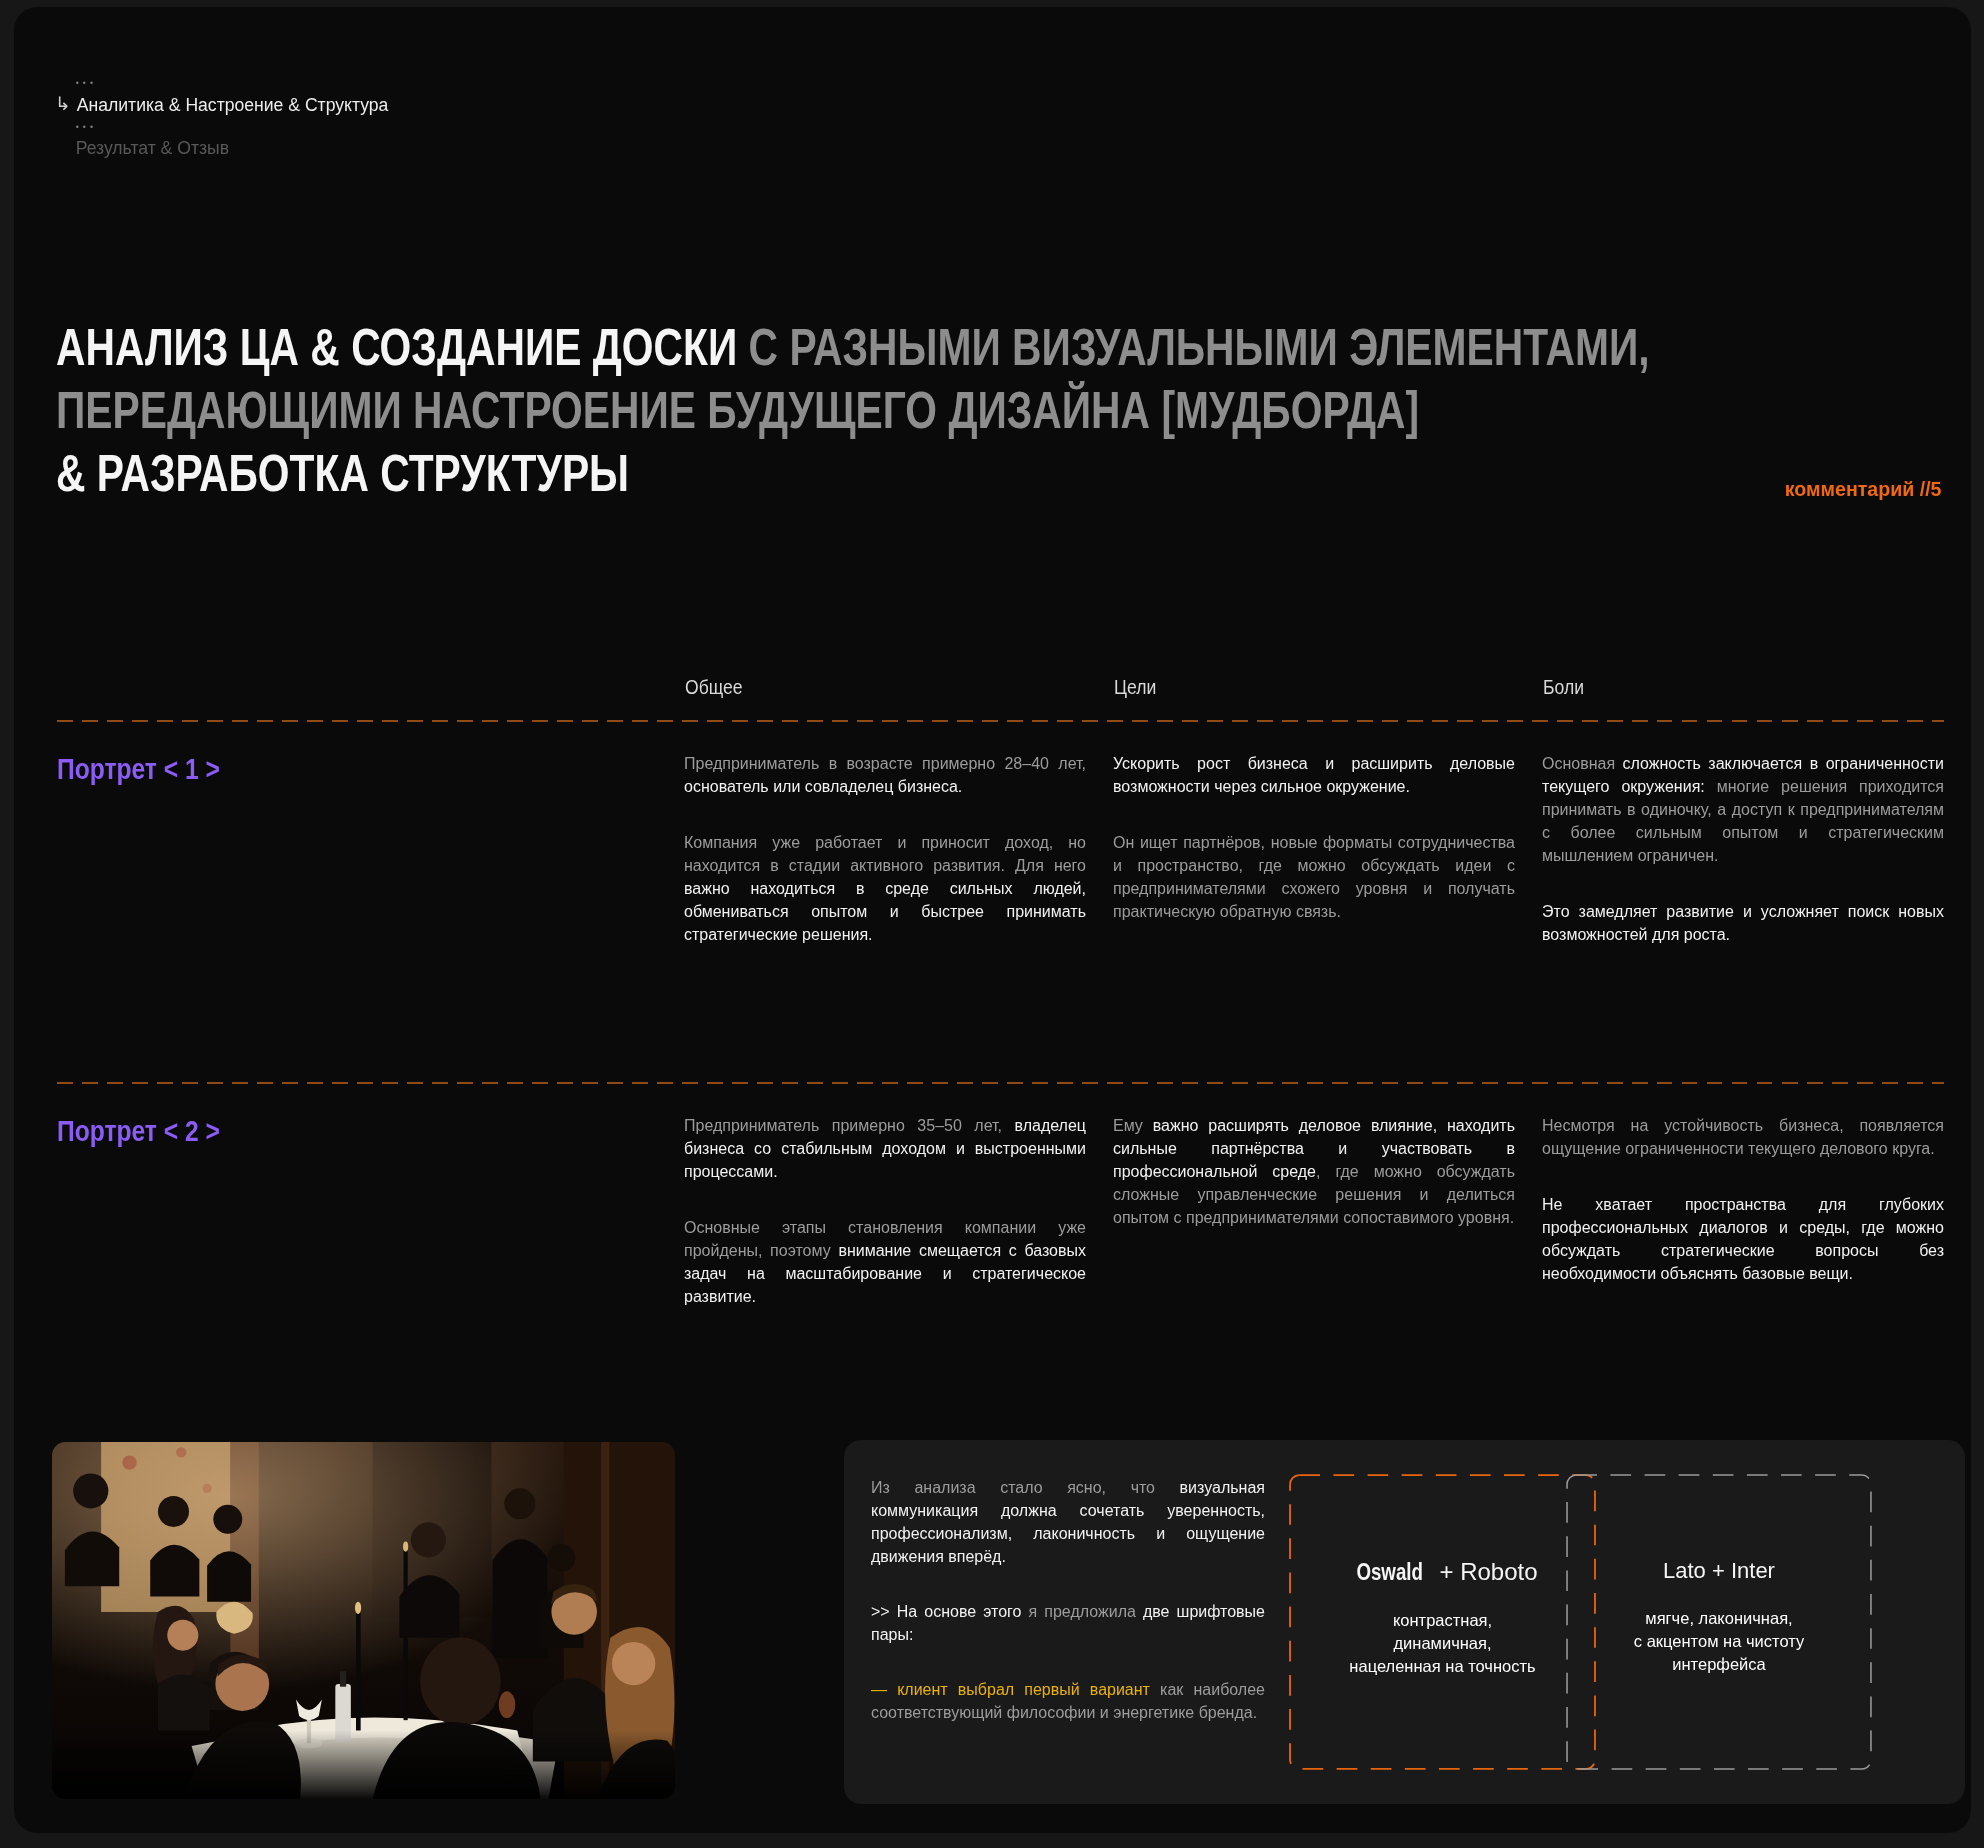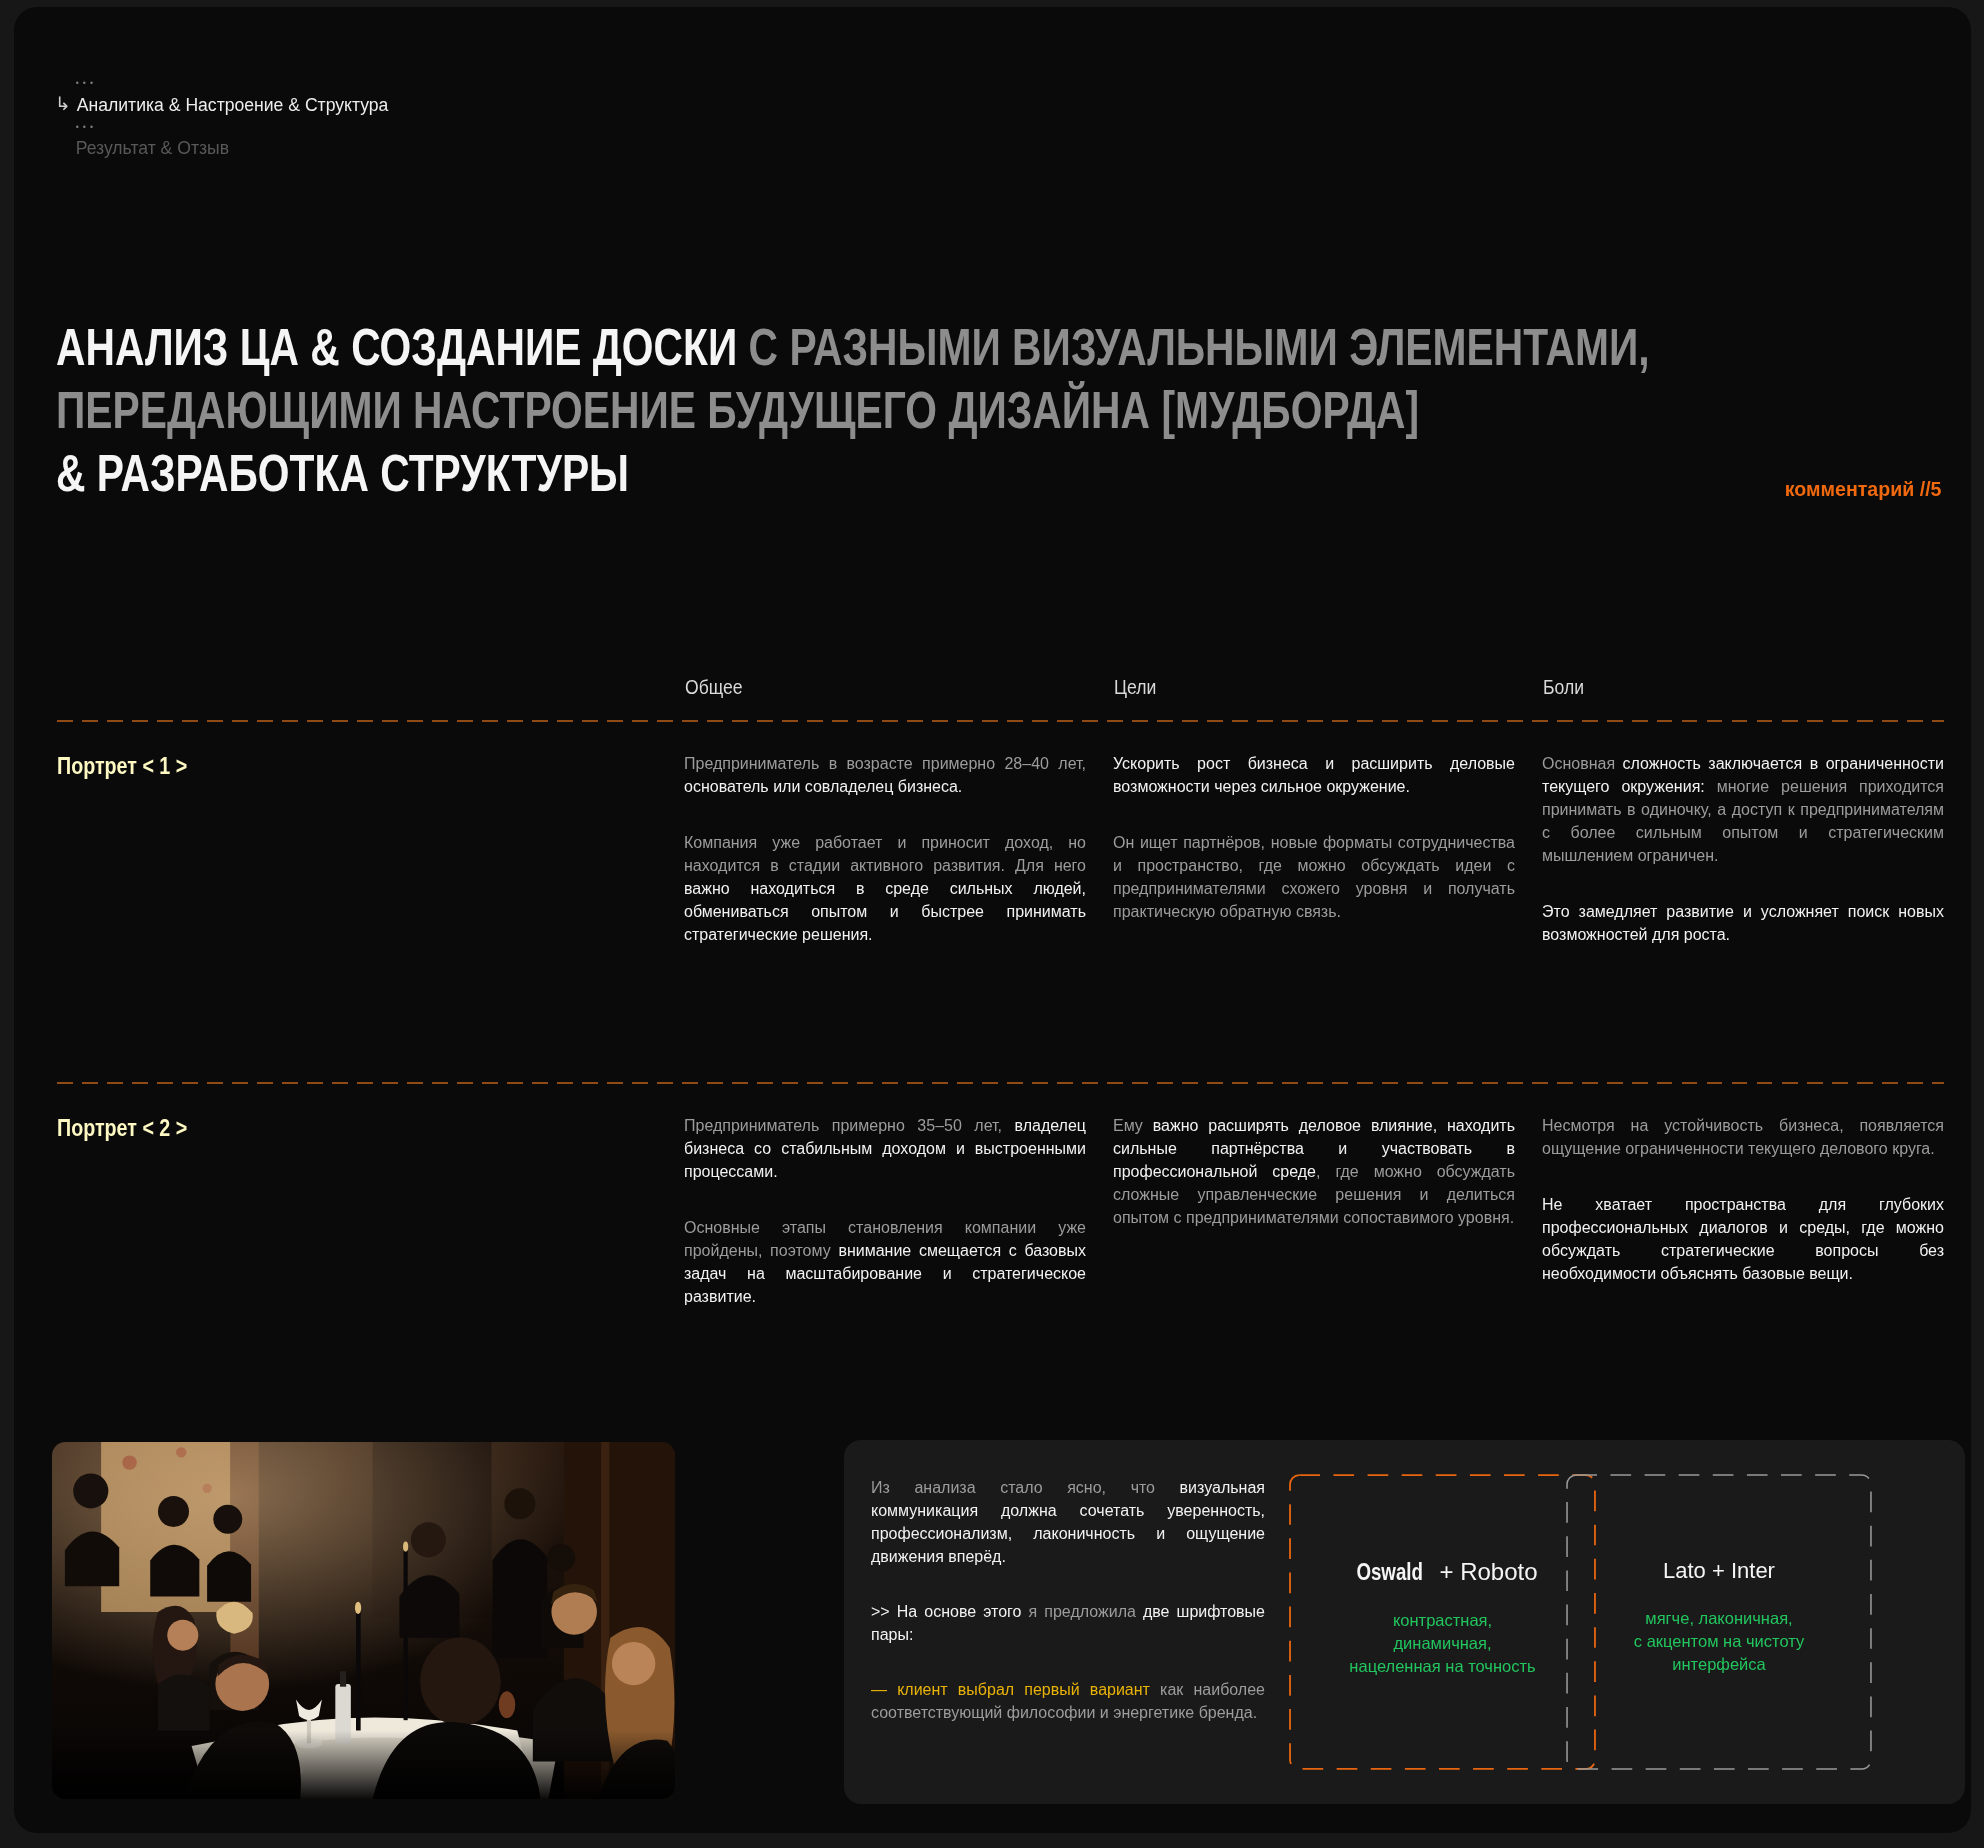--- a/index.html
+++ b/index.html
@@ -26,21 +26,21 @@
   .h-line { display:block; white-space:nowrap; transform:scaleX(0.8); transform-origin:0 50%;
             font-size:51px; font-weight:700; line-height:63px; letter-spacing:0; color:#f5f5f5; }
   .h-gray { color:#8d8d8d; }
   .comment-link { position:absolute; right:29.5px; top:471px; font-size:19.6px; color:#f0690f;font-weight:bold; }
   
   .col-head { position:absolute; top:668px; font-size:20.7px; font-weight:500; color:#dadada; }
   .cond { display:inline-block; transform:scaleX(0.85); transform-origin:0 50%; white-space:nowrap; }
   .sep { position:absolute; left:43px; width:1887px; height:2.6px;
          background:repeating-linear-gradient(90deg,#8f4a16 0 15.5px,transparent 15.5px 25px); }
   .sep-1 { top:713px; } .sep-2 { top:1075px; }
-  .row-label { position:absolute; left:43px; font-size:24px; font-weight:700; color:#fef9c3; }
+  .row-label { position:absolute; left:43px; font-size:30px; font-weight:700; color:#8b5cf6; }
   .row-label .cond { transform:scaleX(0.82); }
   .cell { position:absolute; width:402px; font-size:16px; line-height:23px; text-align:justify; color:#9c9c9c; }
   .cell p, .panel-text p { margin:0; }
   .cell p + p { margin-top:33px; }
   .c1 { left:670px; } .c2 { left:1099px; } .c3 { left:1528px; }
   .r1 { top:745px; } .r2 { top:1107px; }
   .hd1 { left:671px; } .hd2 { left:1100px; } .hd3 { left:1529px; }
   .w { color:#f2f2f2; }
   .o { color:#eab308;margin-top:12px; }
   
@@ -53,21 +53,21 @@
                 font-size:16px; line-height:23px; text-align:justify; color:#9c9c9c; }
   .panel-text p + p { margin-top:32px; }
   .font-card { position:absolute; top:34px; height:296px; }
   .font-card .card-border { position:absolute; left:0; top:0; width:100%; height:100%; }
   .card-1 { left:445px; width:307px; }
   .card-2 { left:722px; width:306px; }
   .card-title { margin-top:84px; text-align:center; font-size:24px; color:#f5f5f5; position:relative; }
   .card-title .cond-b { display:inline-block; transform:scaleX(0.78); transform-origin:center; font-weight:700; }
   .card-title .reg { font-weight:400; }
   .card-title-2 { font-size:22px; font-weight:400; }
-  .card-desc { margin-top:23px; text-align:center; font-size:16.5px; line-height:23px; color:#22c55e; position:relative; }
+  .card-desc { margin-top:23px; text-align:center; font-size:16.5px; line-height:23px; color:#ffffff; position:relative; }
 </style>
 </head>
 <body>
 
 <div class="canvas">
 
   <nav class="breadcrumb">
     <span class="bc-dots">•••</span>
     <div class="bc-current-row">
       <span class="bc-arrow">↳</span>

